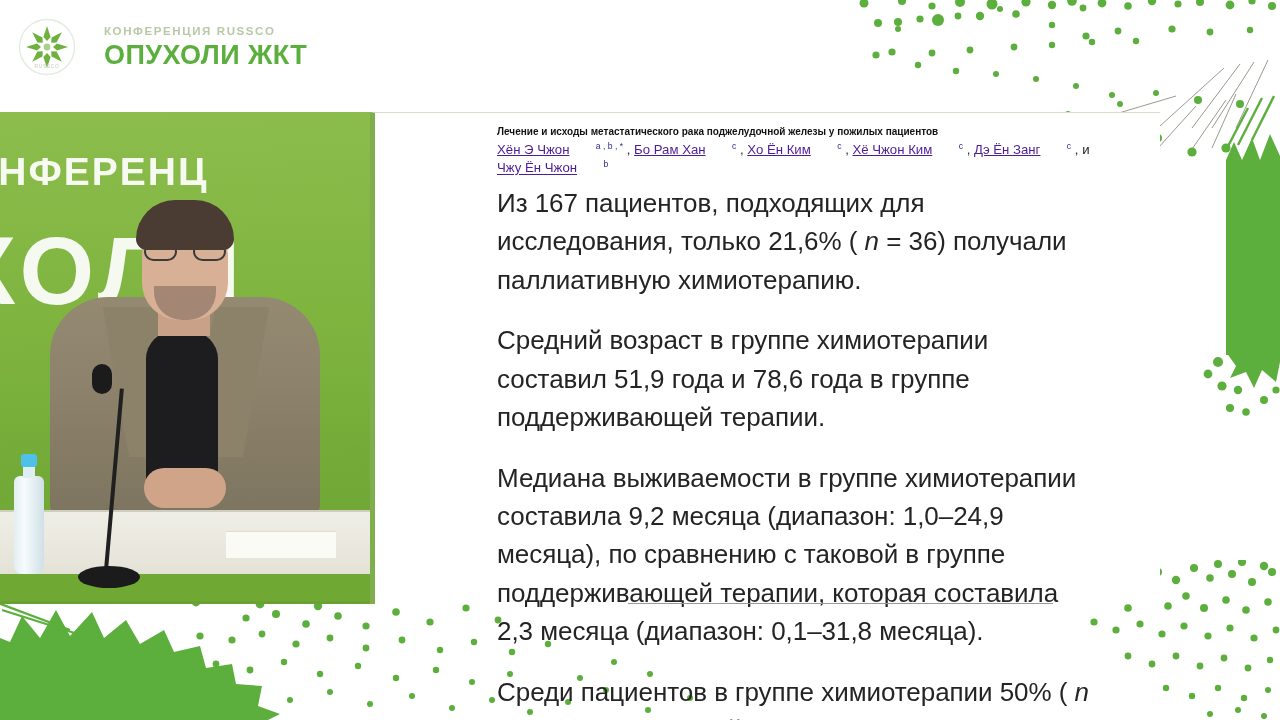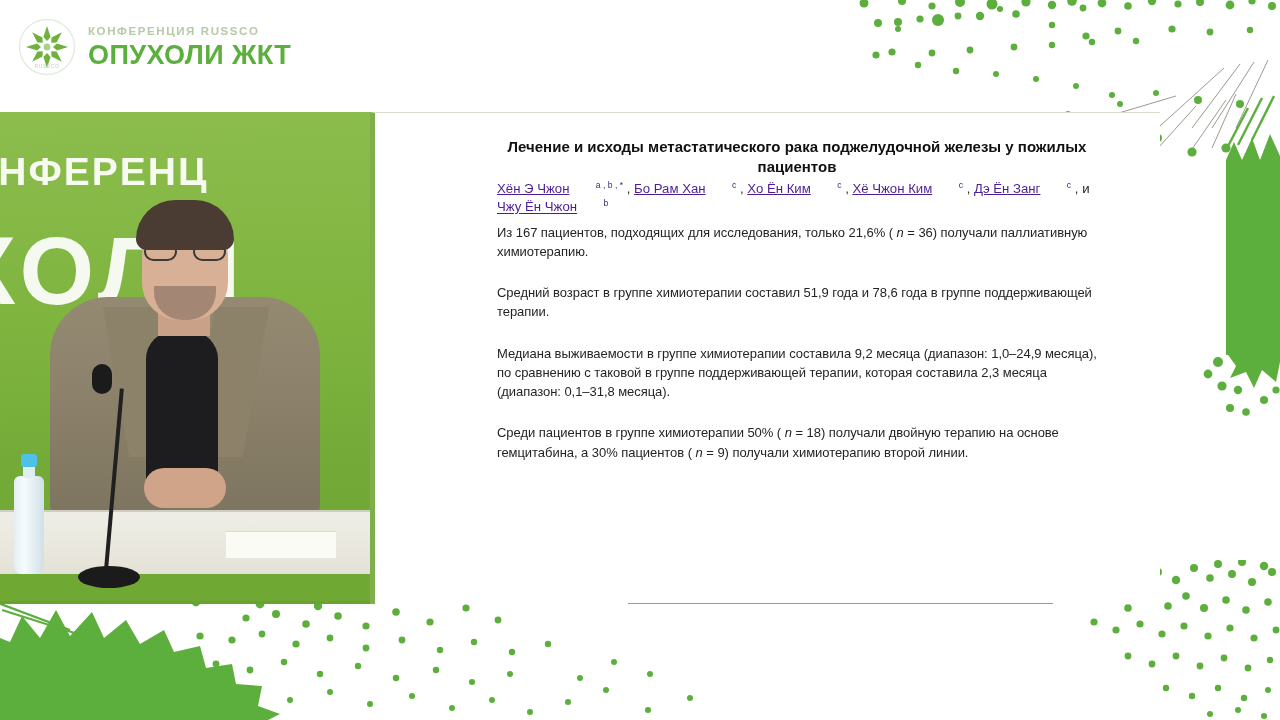--- a/index.html
+++ b/index.html
@@ -42,21 +42,21 @@
     width: 840px;
     height: 110px;
     z-index: 5;
   }
   #logo-block {
     position: absolute;
     top: 18px;
     left: 18px;
     display: flex;
     align-items: center;
-    gap: 12px;
+    gap: 28px;
   }
   #logo-mark {
     width: 58px;
     height: 58px;
     position: relative;
     flex: 0 0 auto;
   }
   #logo-text { display: flex; flex-direction: column; justify-content: center; }
   #logo-kicker {
     font-size: 11.5px;
@@ -262,45 +262,44 @@
     left: 370px;
     width: 790px;
     height: 492px;
     background: #ffffff;
     border-left: 5px solid #7fae4c;
     border-top: 1px solid #d8ddcb;
     box-sizing: border-box;
     padding: 12px 52px 0 122px;
   }
   #article-title {
-    font-size: 15px;
+    font-size: 10px;
     font-weight: bold;
     color: #111111;
     line-height: 1.35;
-    margin: 12px 0 2px 0;
+    margin: 0 0 2px 0;
     max-width: 600px;
-    text-align: center;
   }
   #author-line {
     font-size: 13.2px;
     color: #2b2b8f;
     line-height: 1.38;
     margin: 0 0 6px 0;
     max-width: 610px;
   }
   #author-line .aut {
     color: #4c1d95;
     text-decoration: underline;
   }
   #author-line .sep { color: #333; text-decoration: none; }
   #author-line sup { font-size: 8.6px; color: #2b2b8f; text-decoration: none; margin-left: 24px; }
   #author-line .plain { color: #1a1a1a; text-decoration: none; }
 
   .para {
-    font-size: 13px;
+    font-size: 26px;
     line-height: 1.48;
     color: #242424;
     margin: 4px 0 22px 0;
     max-width: 600px;
     letter-spacing: -0.05px;
   }
   .para em { font-style: italic; }
 
   
   #slide-rule {

